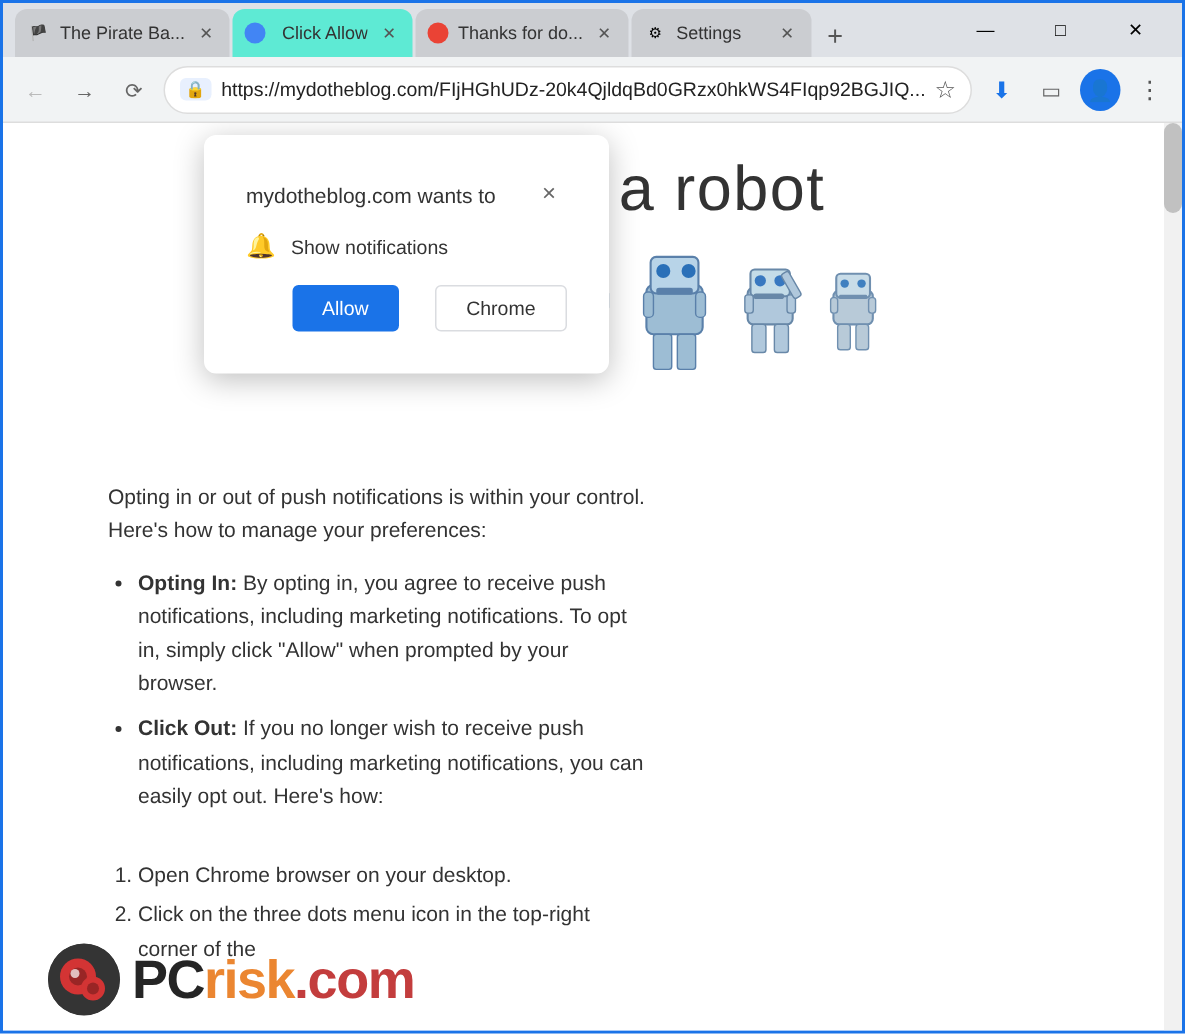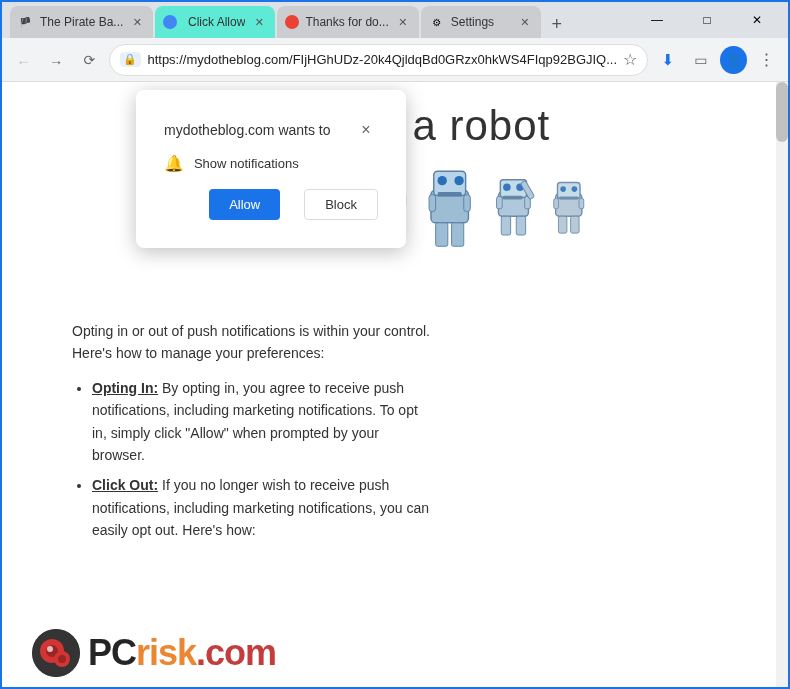--- a/index.html
+++ b/index.html
@@ -366,21 +366,20 @@
     .article-text ul {
       padding-left: 20px;
     }
 
     .article-text li {
       margin-bottom: 8px;
     }
 
     .article-text strong {
       font-weight: 700;
-      text-decoration: underline;
     }
 
     
     .scrollbar {
       position: absolute;
       right: 0;
       top: 0;
       width: 12px;
       height: 100%;
       background: #f1f1f1;
@@ -500,21 +499,21 @@
       <div class="popup-header">
         <span class="popup-title">mydotheblog.com wants to</span>
         <button class="popup-close">×</button>
       </div>
       <div class="popup-notification-row">
         <span class="bell-icon">🔔</span>
         <span>Show notifications</span>
       </div>
       <div class="popup-buttons">
         <button class="btn-allow">Allow</button>
-        <button class="btn-block">Block</button>
+        <button class="btn-block">Chrome</button>
       </div>
     </div>
 
     <div class="page-inner">
 
       <div class="robot-heading">
         <span>are not   a robot</span>
       </div>
 
       <div class="robots-image">
@@ -592,20 +591,24 @@
           <li>
             <strong>Opting In:</strong>
             <span>By opting in, you agree to receive push notifications, including marketing notifications. To opt in, simply click "Allow" when prompted by your browser.</span>
           </li>
           <li>
             <strong>Click Out:</strong>
             <span>If you no longer wish to receive push notifications, including marketing notifications, you can easily opt out. Here's how:</span>
           </li>
         </ul>
         <br>
+        <ol>
+          <li>Open Chrome browser on your desktop.</li>
+          <li>Click on the three dots menu icon in the top-right corner of the</li>
+        </ol>
       </div>
 
       <div class="logo-area">
         <div class="pcrisk-logo-circle">
           <svg width="48" height="48" viewBox="0 0 48 48" xmlns="http://www.w3.org/2000/svg">
             <circle cx="24" cy="24" r="24" fill="#111"></circle>
             <circle cx="20" cy="22" r="12" fill="#cc1111"></circle>
             <circle cx="20" cy="22" r="6" fill="#880000"></circle>
             <circle cx="30" cy="30" r="8" fill="#cc1111"></circle>
             <circle cx="30" cy="30" r="4" fill="#880000"></circle>

